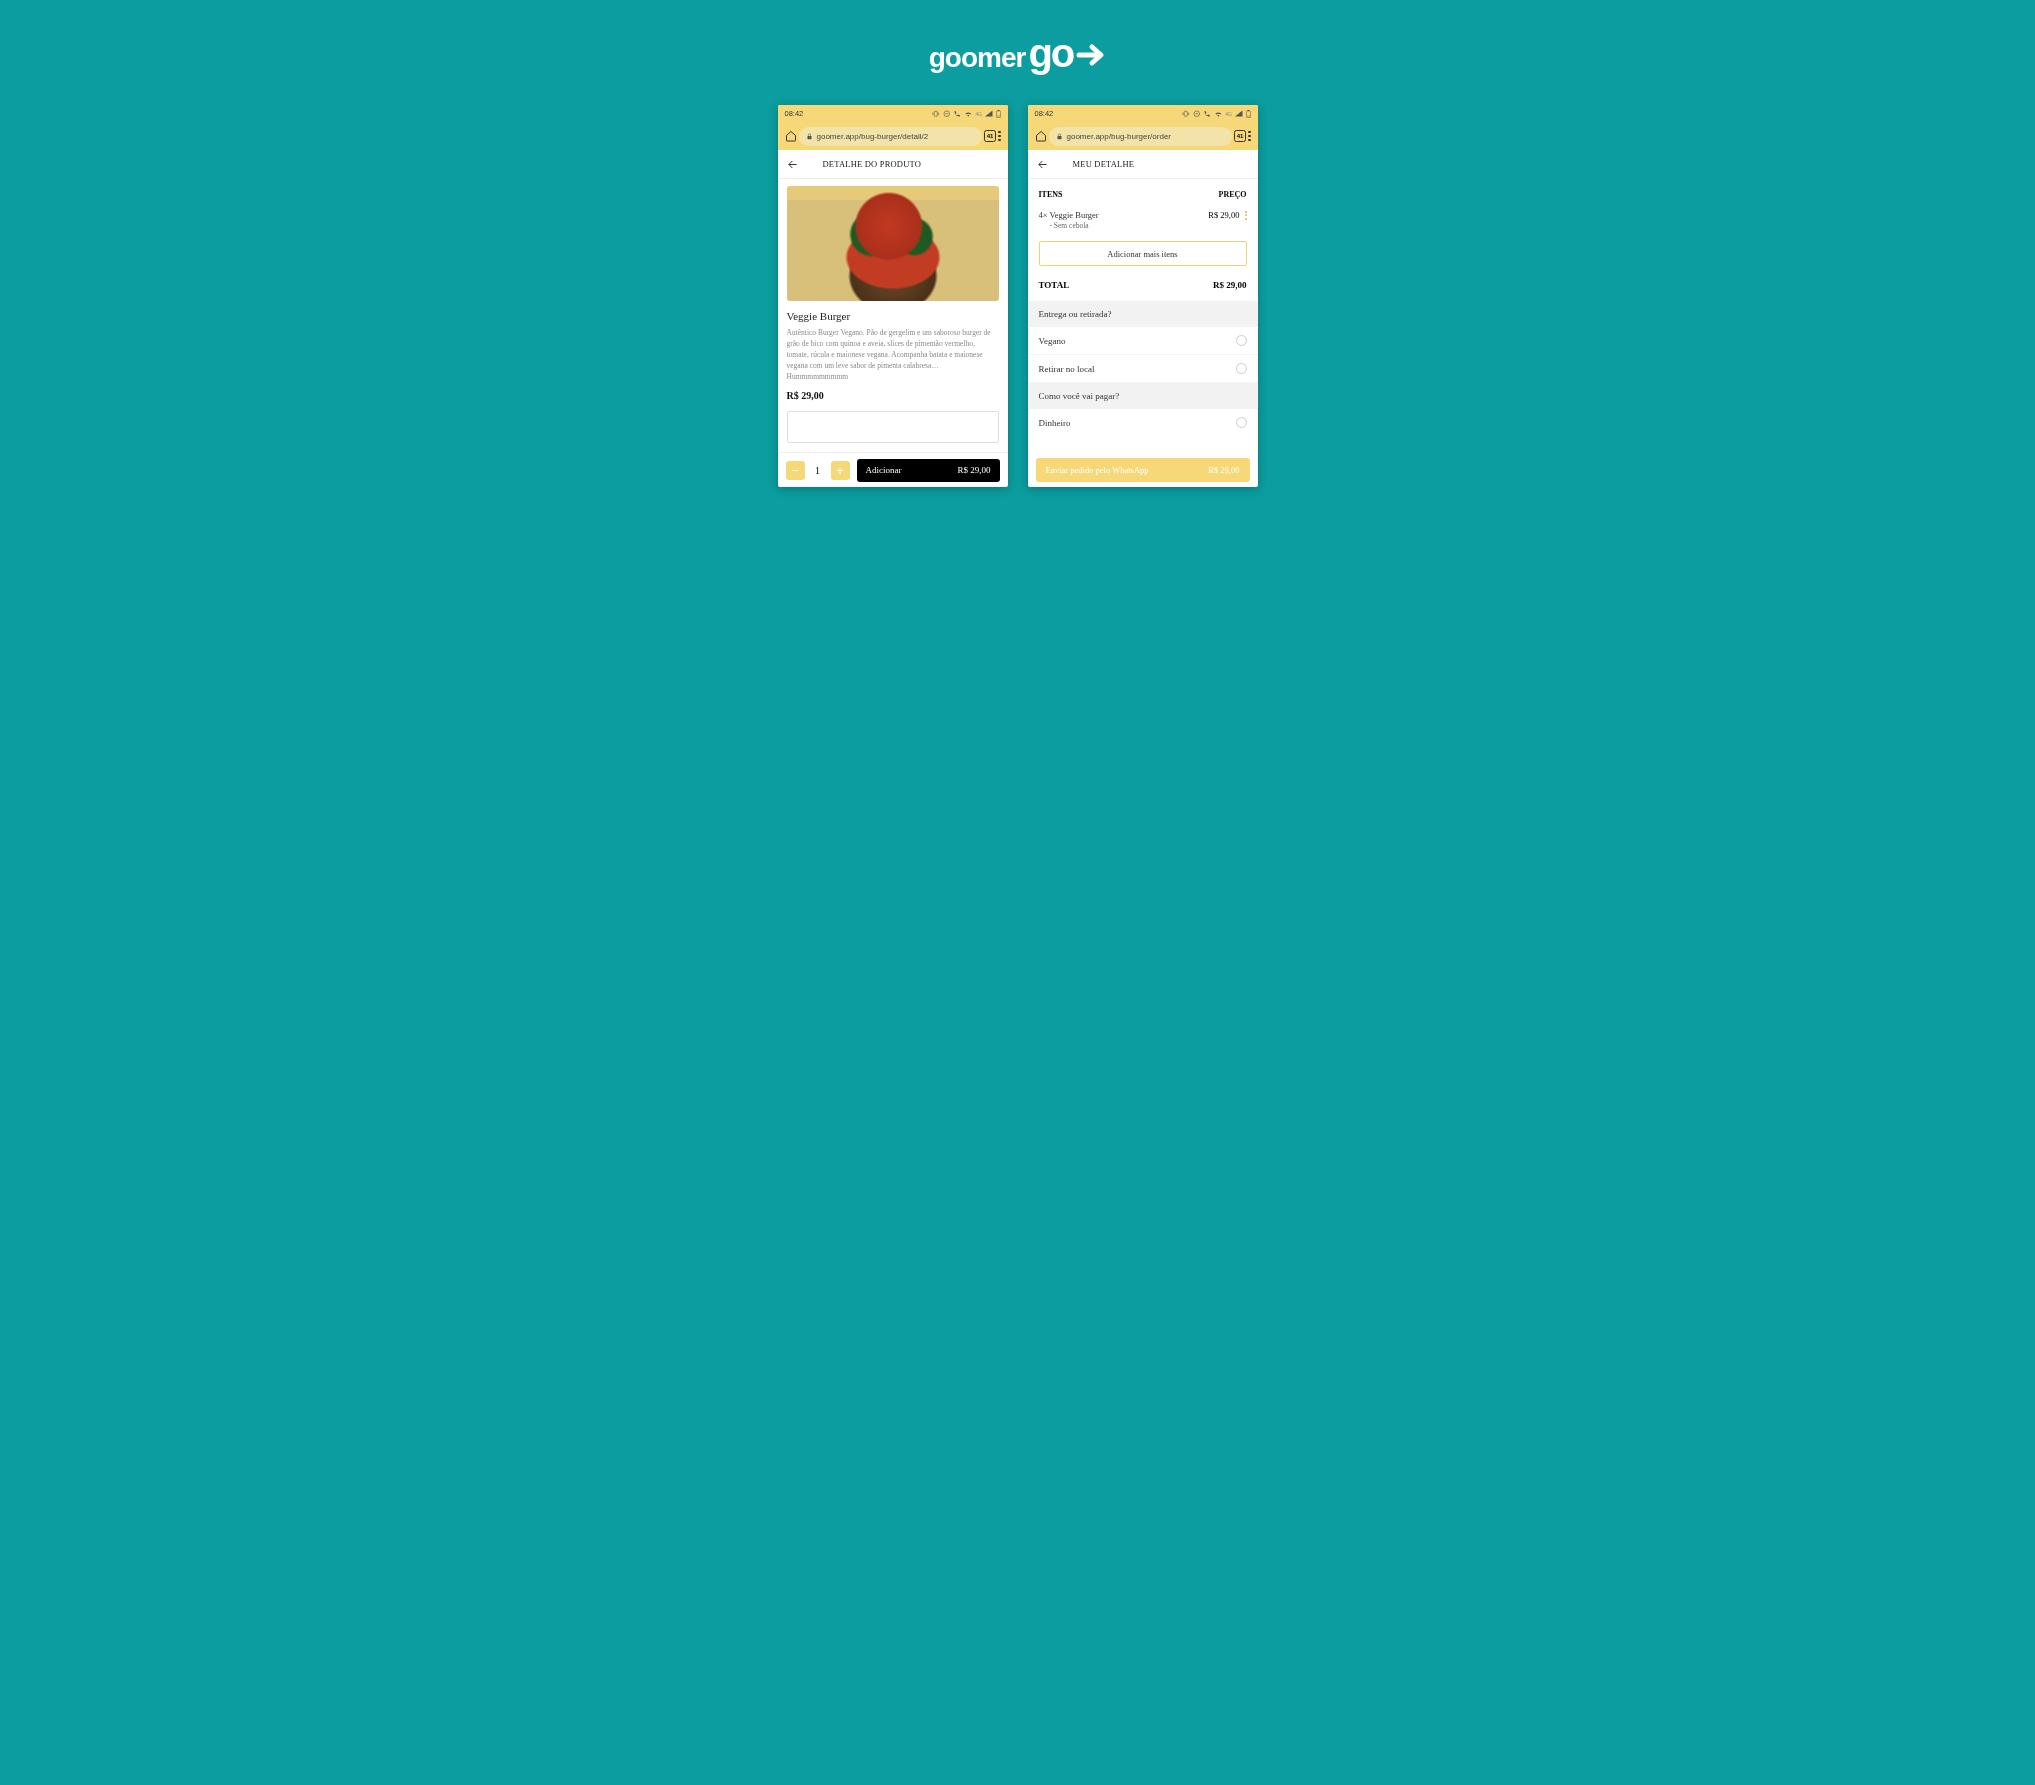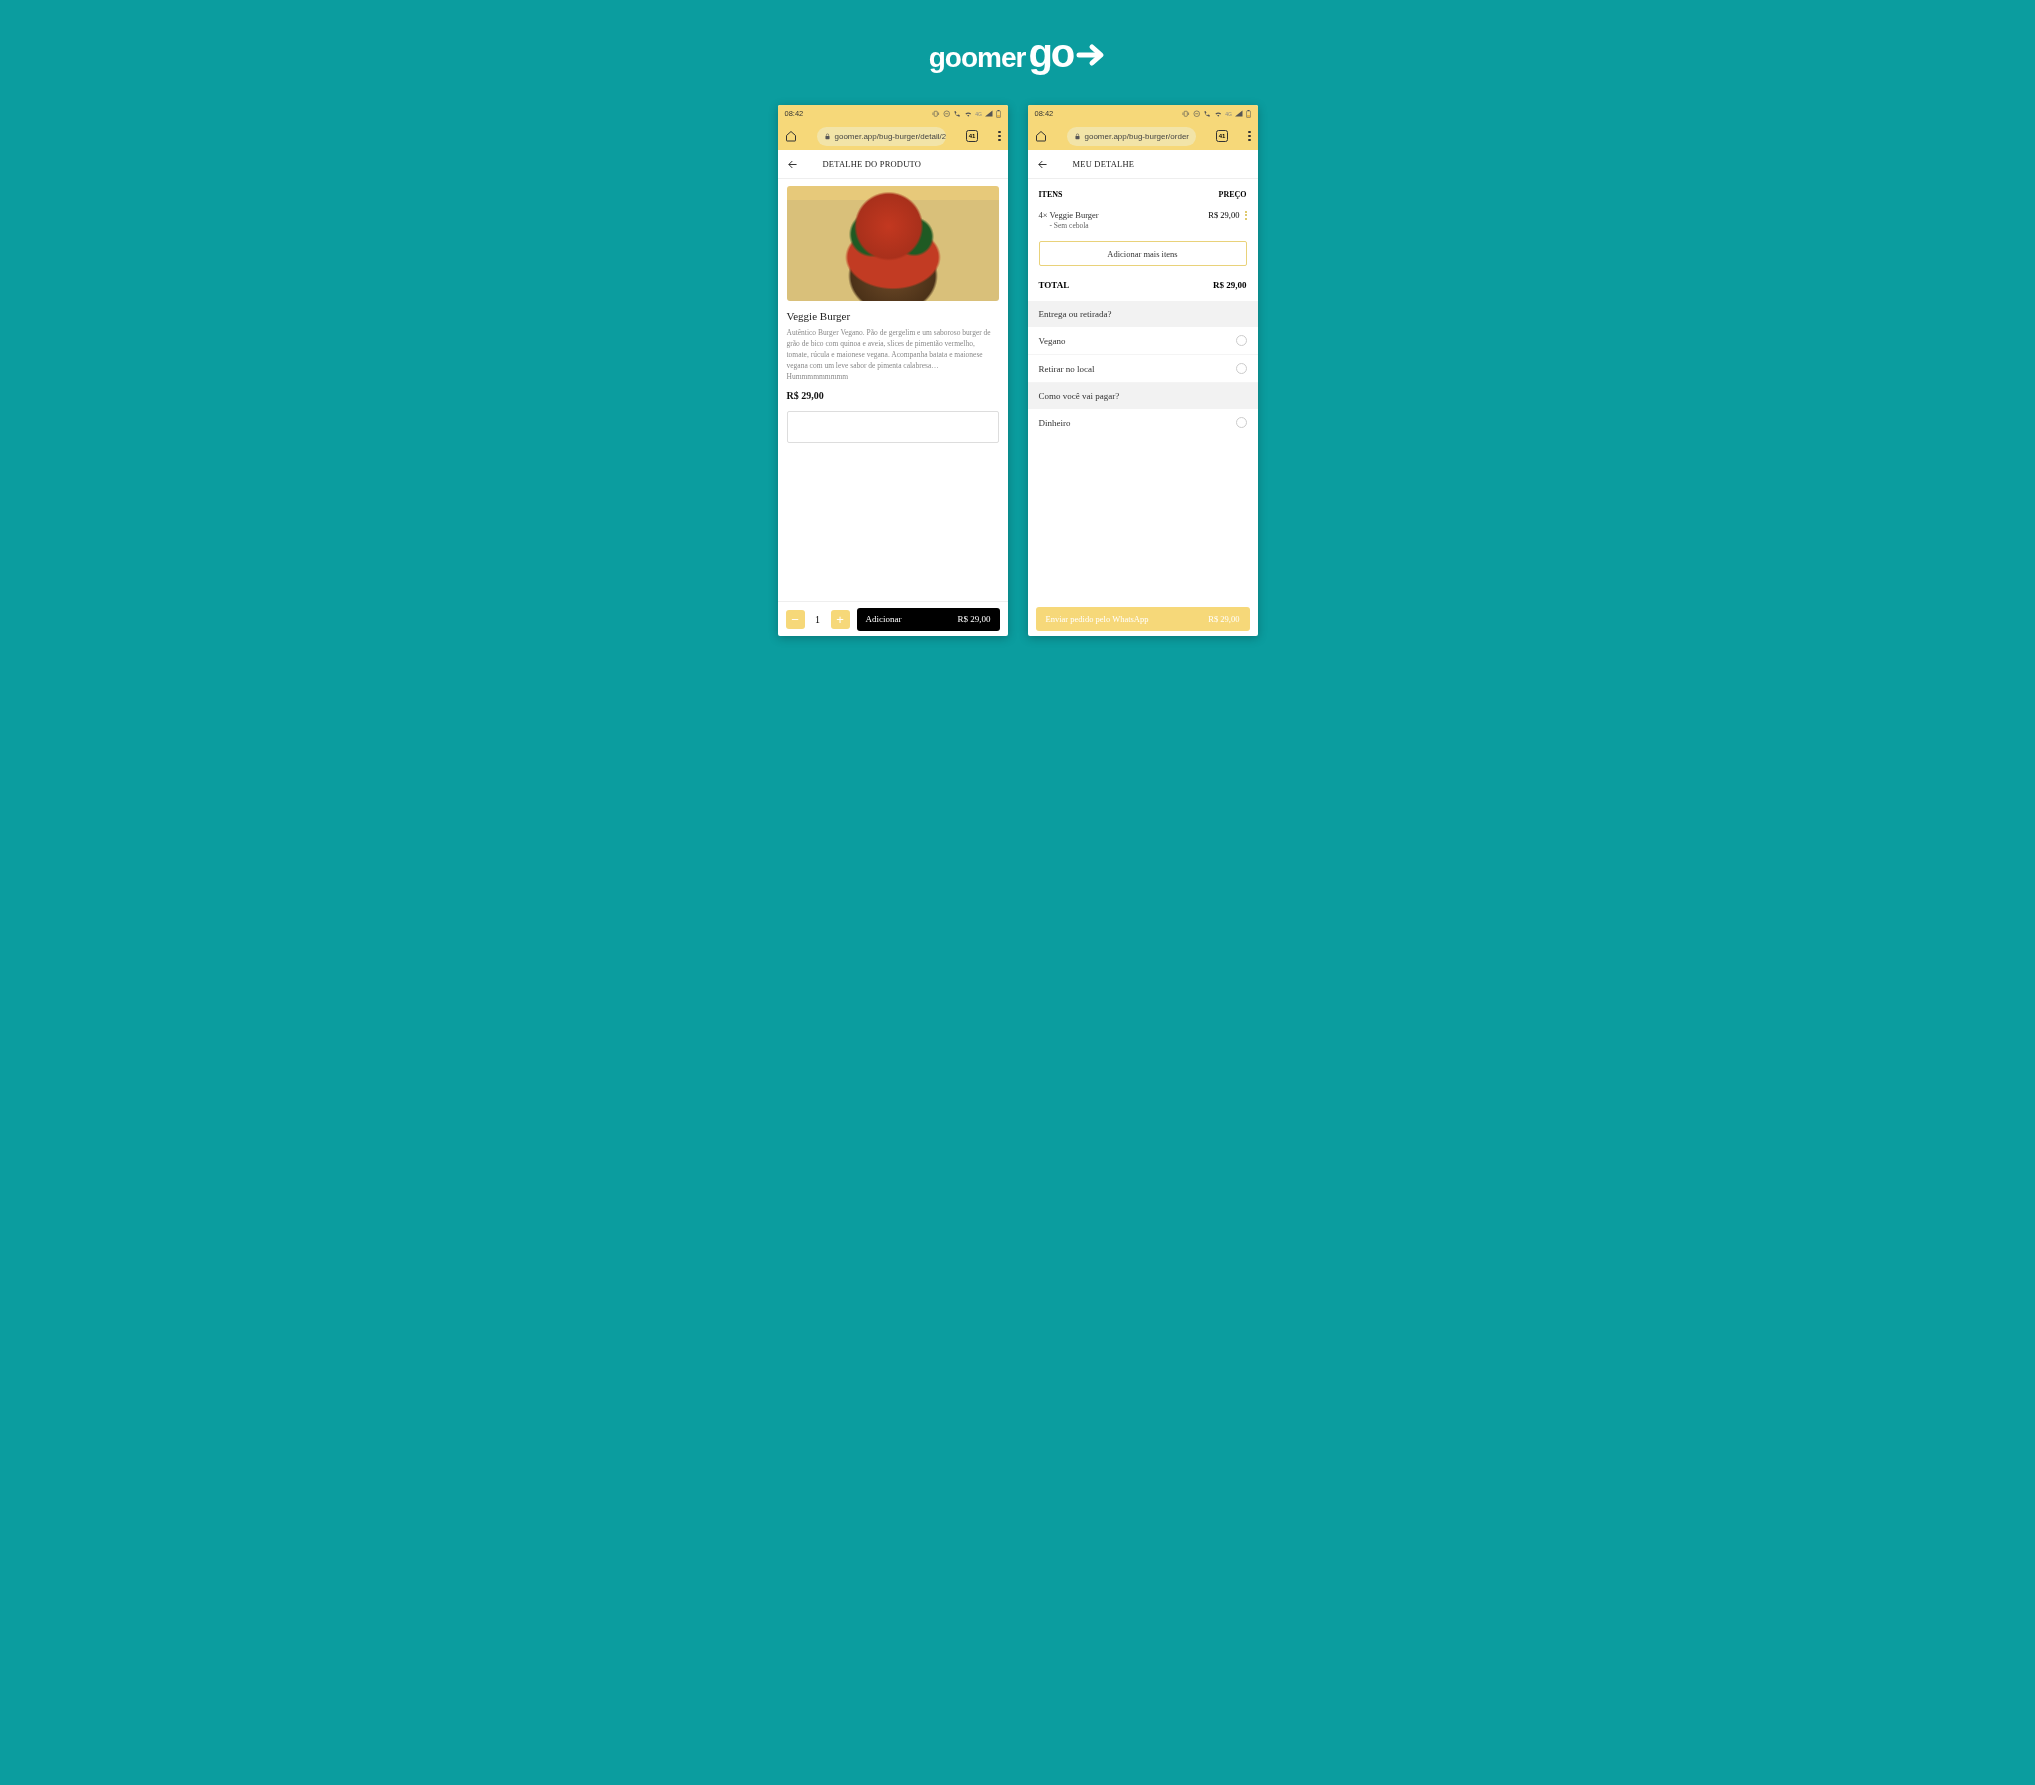--- a/index.html
+++ b/index.html
@@ -52,21 +52,21 @@
   }
 
   .phone {
     width: 230px;
     background: #fff;
     border-radius: 2px;
     box-shadow: 0 2px 10px rgba(0,0,0,0.25);
     overflow: hidden;
     display: flex;
     flex-direction: column;
-    height: 531px;
+    height: 382px;
   }
 
   
   .statusbar {
     background: #f6d879;
     height: 17px;
     display: flex;
     align-items: center;
     justify-content: space-between;
     padding: 0 7px;
@@ -76,21 +76,21 @@
   }
   .status-right { display: flex; align-items: center; gap: 3px; }
   .status-icon { fill: #555; }
 
   .chrome {
     background: #f6d879;
     height: 28px;
     display: flex;
     align-items: center;
     padding: 0 7px;
-    gap: 20px;
+    gap: 2px;
   }
   .home-icon { width: 12px; height: 12px; }
   .urlbox {
     flex: 1;
     background: #f2e4a8;
     border-radius: 10px;
     height: 19px;
     display: flex;
     align-items: center;
     padding: 0 7px;

